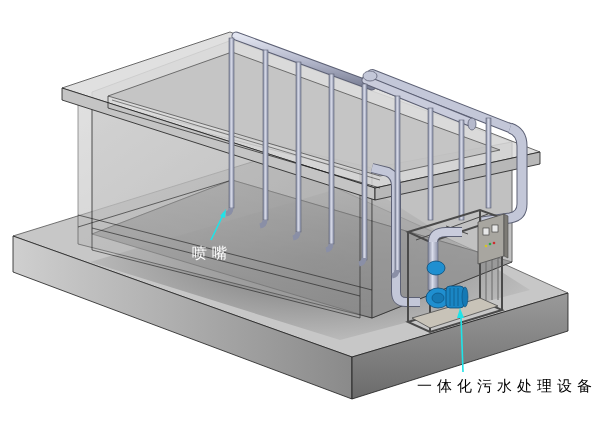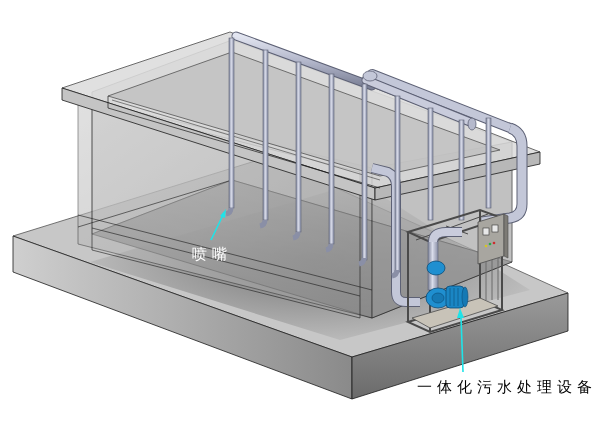--- a/index.html
+++ b/index.html
@@ -1,20 +1,20 @@
 <!DOCTYPE html>
 <html><head>
   <meta charset="utf-8">
   <style>
     html, body { margin: 0; padding: 0; background: #ffffff; }
     body { width: 603px; height: 424px; overflow: hidden; position: relative; font-family: "DejaVu Sans", sans-serif; }
     #stage { position: absolute; left: 0; top: 0; width: 603px; height: 424px; }
     .label {
       position: absolute;
-      font-family: Liberation Sans, sans-serif;
+      font-family: Liberation Serif, serif;
       font-size: 15px;
       letter-spacing: 5px;
       white-space: nowrap;
       line-height: 1;
     }
     #label-nozzle { left: 192px; top: 246px; color: #ffffff; }
     #label-equipment { left: 417px; top: 379px; color: #000000; text-align: right; }
   </style>
 </head>
 <body>

